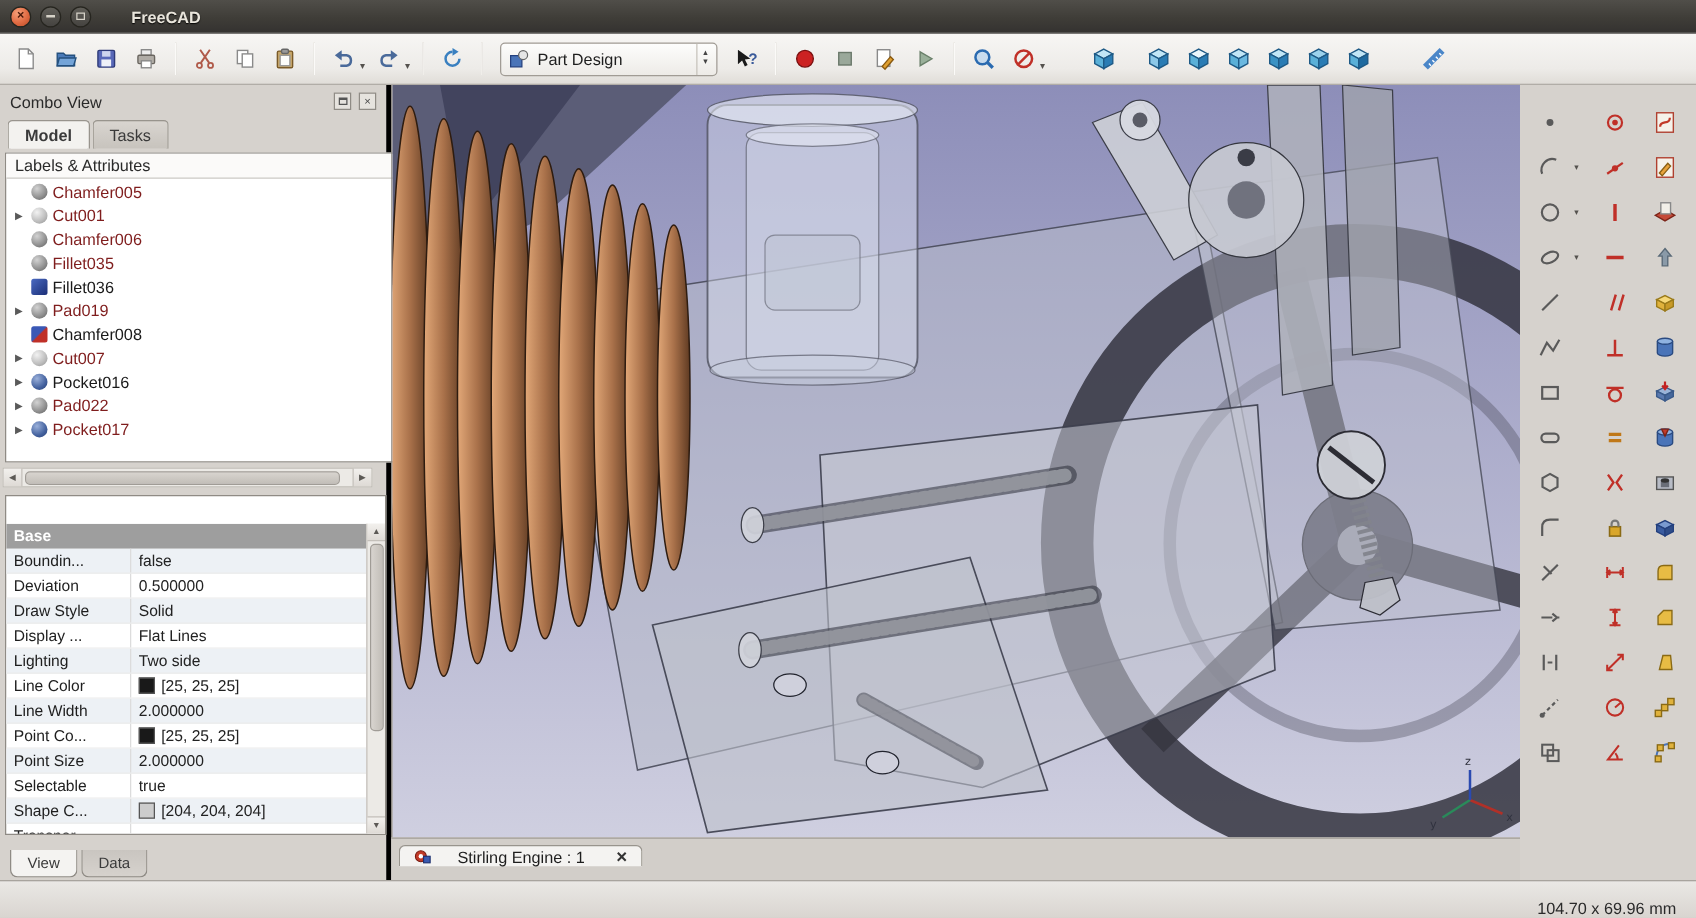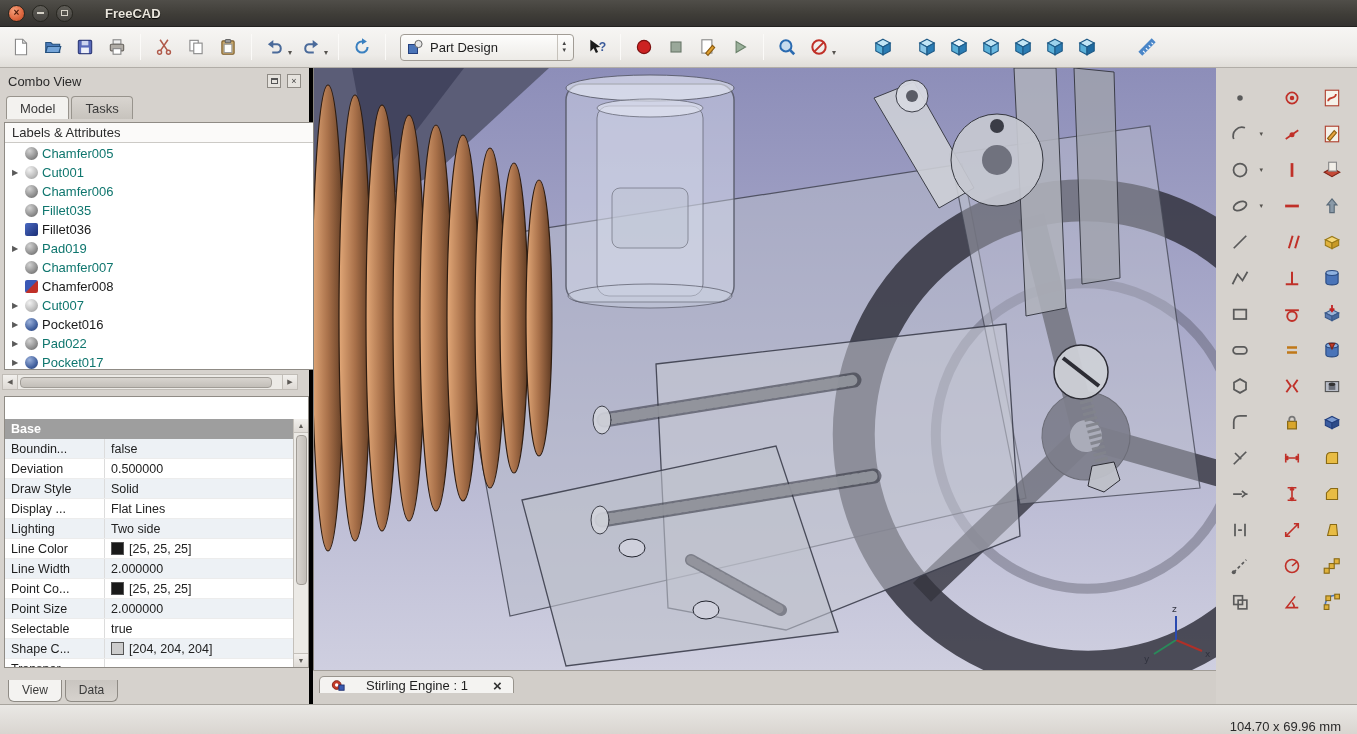--- a/index.html
+++ b/index.html
@@ -30,34 +30,34 @@
 .gap10{width:10px;flex:0 0 auto}.gap26{width:26px;flex:0 0 auto}
 
 
 .panel{position:absolute;left:0;top:68px;width:313px;bottom:30px;background:#d6d2cd;border-right:4px solid #000000}
 .cv-header{position:absolute;left:0;top:0;right:0;height:26px;display:flex;align-items:center;padding:0 8px;color:#2a2a2a}
 .cv-btns{margin-left:auto;display:flex;gap:6px;align-items:center}
 .cv-btn{width:14px;height:14px;border:1px solid #8f8b85;background:#e6e3de;display:flex;align-items:center;justify-content:center;font-size:9px;color:#444;line-height:1}
 .floatglyph{width:7px;height:6px;border:1px solid #555;border-top-width:2px}
 .ptabs{position:absolute;left:6px;top:26px;height:25px;display:flex;align-items:flex-end;gap:2px}
 .ptab{padding:4px 13px 3px;border:1px solid #98948d;border-bottom:none;border-radius:4px 4px 0 0;background:linear-gradient(#d9d5d0,#c7c3bd);font-size:13px;color:#3a3a3a}
-.ptab.active{background:#f3f2ef;position:relative;z-index:2;font-weight:normal}
+.ptab.active{background:#f3f2ef;position:relative;z-index:2;font-weight:bold}
 .treebox{position:absolute;left:4px;top:54px;width:352px;height:248px;background:#fff;border:1px solid #8f8b85}
 .tree-hdr{height:20px;border-bottom:1px solid #cccac6;display:flex;align-items:center;padding:0 7px;background:#fbfaf9;color:#2a2a2a}
 .tree-list{position:absolute;top:21px;left:0;right:15px;bottom:0;overflow:hidden}
 .titem{height:19px;display:flex;align-items:center;padding-left:4px;gap:4px;white-space:nowrap}
 .exp{width:12px;font-size:8px;color:#5a5a5a;text-align:center;flex:0 0 auto}
 .exp.off{visibility:hidden}
 .ti{width:13px;height:13px;flex:0 0 auto;border-radius:50%;background:radial-gradient(circle at 35% 30%,#d2d2d2,#8e8e8e 60%,#5d5d5d)}
 .ti.cut{background:radial-gradient(circle at 35% 30%,#f2f2f2,#bcbcbc 60%,#8f8f8f)}
 .ti.blue{border-radius:2px;background:linear-gradient(135deg,#4a6ac2,#1b2e76)}
 .ti.multi{border-radius:2px;background:linear-gradient(135deg,#3a58b6 46%,#c03028 54%)}
 .ti.pocket{background:radial-gradient(circle at 35% 30%,#9ab0da,#43619e 60%,#283e72)}
 .tlabel{color:#1a1a1a}
-.tlabel.muted{color:#0f766e}
+.tlabel.muted{color:#7f1d1d}
 .vscroll{position:absolute;top:21px;right:0;width:15px;bottom:0;background:#eceae6;border-left:1px solid #c4c0ba;display:flex;flex-direction:column;align-items:center}
 .sarrow{height:14px;width:100%;display:flex;align-items:center;justify-content:center;font-size:7px;color:#5c5955;background:linear-gradient(#f2f0ed,#dedad5);border-bottom:1px solid #c4c0ba}
 .sarrow.bottom{margin-top:auto;border-top:1px solid #c4c0ba;border-bottom:none}
 .sthumb{width:11px;border-radius:4px;background:linear-gradient(90deg,#d8d4cf,#c2beb8);border:1px solid #a09c96;margin-top:2px}
 .hstrip{position:absolute;left:2px;top:306px;width:296px;height:16px;background:#eceae6;border:1px solid #c0bcb6;display:flex;align-items:center}
 .harrow{width:15px;height:100%;display:flex;align-items:center;justify-content:center;font-size:7px;color:#5c5955;background:linear-gradient(#f2f0ed,#dedad5)}
 .harrow.left{border-right:1px solid #c4c0ba}.harrow.right{margin-left:auto;border-left:1px solid #c4c0ba}
 .hthumb{height:11px;width:252px;margin-left:2px;border-radius:4px;background:linear-gradient(#d8d4cf,#c2beb8);border:1px solid #a09c96}
 .propbox{position:absolute;left:4px;top:328px;width:305px;height:272px;background:#fff;border:1px solid #8f8b85;overflow:hidden}
 .phead{display:flex;height:22px;background:linear-gradient(#f5f3f0,#e6e3de);border-bottom:1px solid #b8b4ae;font-size:12.5px;color:#2a2a2a}
@@ -341,25 +341,20 @@
             <span class="ti blue"></span>
             <span class="tlabel">Fillet036</span>
           </div>
         <div class="titem">
             <span class="exp">▶</span>
             <span class="ti"></span>
             <span class="tlabel muted">Pad019</span>
           </div>
         <div class="titem">
             <span class="exp off">▶</span>
-            <span class="ti"></span>
-            <span class="tlabel muted">Chamfer007</span>
-          </div>
-        <div class="titem">
-            <span class="exp off">▶</span>
             <span class="ti multi"></span>
             <span class="tlabel">Chamfer008</span>
           </div>
         <div class="titem">
             <span class="exp">▶</span>
             <span class="ti cut"></span>
             <span class="tlabel muted">Cut007</span>
           </div>
         <div class="titem">
             <span class="exp">▶</span>

